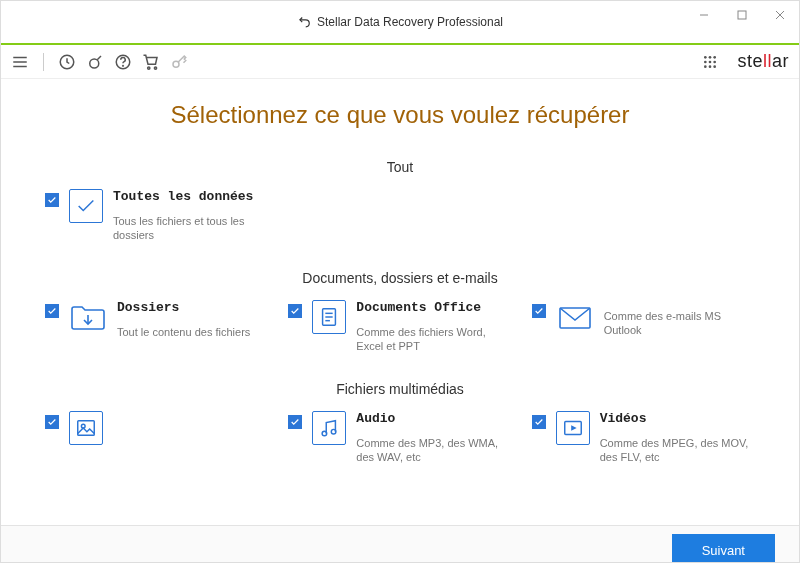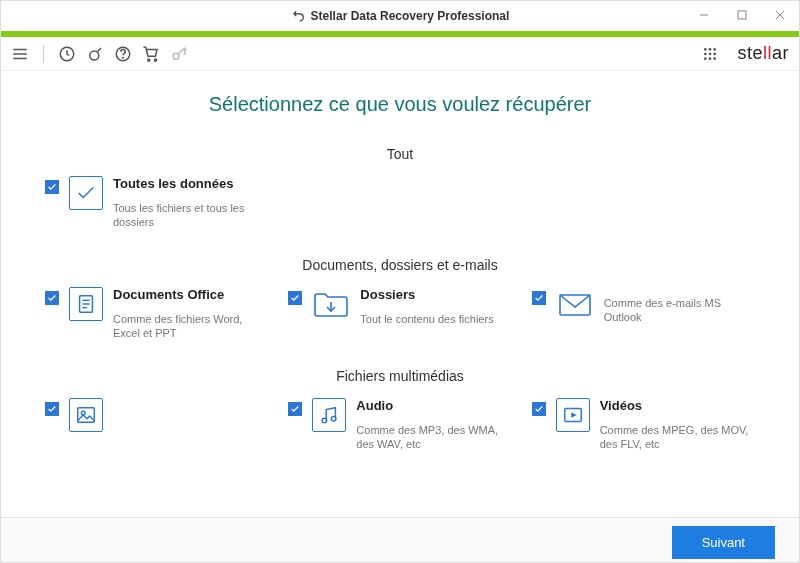--- a/index.html
+++ b/index.html
@@ -6,27 +6,26 @@
   body {
     font-family: "Segoe UI", Arial, sans-serif;
     background: #fff;
     width: 800px;
     height: 563px;
     overflow: hidden;
     color: #222;
     border: 1px solid #ddd;
   }
   .titlebar {
-    height: 36px;
+    height: 44px;
     display: flex;
     align-items: center;
     justify-content: center;
     position: relative;
-    border-bottom: 6px solid #84cc16;
-    font-weight: bold;
+    border-bottom: 2px solid #84cc16;
   }
   .titlebar .title-wrap {
     display: flex;
     align-items: center;
     gap: 6px;
     font-size: 12px;
     color: #333;
   }
   .winbtns {
     position: absolute;
@@ -58,22 +57,22 @@
   .logo .red { color:#d9232e; }
 
   .content {
     padding: 10px 44px 0 44px;
     height: 446px;
     overflow: hidden;
   }
   h1 {
     text-align: center;
     font-weight: 400;
-    font-size: 20px;
-    color: #0f766e;
+    font-size: 24px;
+    color: #a16207;
     margin: 12px 0 30px;
   }
   .section-title {
     font-size: 14px;
     color: #333;
     margin-bottom: 14px;
     font-weight: 400;
     text-align: center;
   }
   .row { display:flex; gap: 20px; margin-bottom: 28px; }
@@ -97,21 +96,21 @@
     width:34px; height:34px;
     border:1.5px solid #2c76d6;
     border-radius:2px;
     display:flex; align-items:center; justify-content:center;
     flex-shrink:0;
     margin-top:0;
   }
   .big-icon svg { width:22px; height:22px; stroke:#2c76d6; fill:none; stroke-width:1.6; }
 
   .item-text { flex:1; }
-  .item-title { font-size:13px; font-weight:600; color:#222; line-height:1.2; }
+  .item-title { font-size:13px; font-weight:600; color:#222; line-height:1.2;font-family:Liberation Mono, monospace; }
   .item-desc { font-size:11px; color:#777; margin-top:9px; line-height:1.3; }
 
   .big-icon.noborder { border:none; width:38px; height:34px; }
   .big-icon.noborder svg { width:36px; height:30px; }
 
   .footer {
     height: 49px;
     border-top: 1px solid #e3e3e3;
     display:flex;
     align-items:center;
@@ -248,59 +247,59 @@
   </div>
 
   <div class="section-title">Documents, dossiers et e-mails</div>
   <div class="row">
     <div class="item">
       <span class="chk">
           <svg viewBox="0 0 24 24">
             <path d="M20 6L9 17l-5-5" stroke="#fff" stroke-width="3" fill="none"></path>
           </svg>
         </span>
-      <span class="big-icon">
-        <svg viewBox="0 0 24 24">
-            <rect x="5" y="3" width="14" height="18" rx="1"></rect>
-            <line x1="8" y1="8" x2="16" y2="8"></line>
-            <line x1="8" y1="12" x2="16" y2="12"></line>
-            <line x1="8" y1="16" x2="13" y2="16"></line>
-          </svg>
-      </span>
-      <div class="item-text">
-        <div class="item-title">Documents Office</div>
-        <div class="item-desc">Comme des fichiers Word, Excel et PPT</div>
-      </div>
-    </div>
-
-    <div class="item">
-      <span class="chk">
-          <svg viewBox="0 0 24 24">
-            <path d="M20 6L9 17l-5-5" stroke="#fff" stroke-width="3" fill="none"></path>
-          </svg>
-        </span>
       <span class="big-icon noborder">
         <svg viewBox="0 0 36 28" stroke="#2c76d6" stroke-width="1.6" fill="none">
             <path d="M2 6a2 2 0 0 1 2-2h8l3 3h17a2 2 0 0 1 2 2v15a2 2 0 0 1-2 2H4a2 2 0 0 1-2-2V6z"></path>
             <path d="M18 12v8"></path>
             <path d="M14 17l4 4 4-4"></path>
           </svg>
       </span>
       <div class="item-text">
         <div class="item-title">Dossiers</div>
         <div class="item-desc">Tout le contenu des fichiers</div>
       </div>
     </div>
 
     <div class="item">
       <span class="chk">
           <svg viewBox="0 0 24 24">
             <path d="M20 6L9 17l-5-5" stroke="#fff" stroke-width="3" fill="none"></path>
           </svg>
         </span>
+      <span class="big-icon">
+        <svg viewBox="0 0 24 24">
+            <rect x="5" y="3" width="14" height="18" rx="1"></rect>
+            <line x1="8" y1="8" x2="16" y2="8"></line>
+            <line x1="8" y1="12" x2="16" y2="12"></line>
+            <line x1="8" y1="16" x2="13" y2="16"></line>
+          </svg>
+      </span>
+      <div class="item-text">
+        <div class="item-title">Documents Office</div>
+        <div class="item-desc">Comme des fichiers Word, Excel et PPT</div>
+      </div>
+    </div>
+
+    <div class="item">
+      <span class="chk">
+          <svg viewBox="0 0 24 24">
+            <path d="M20 6L9 17l-5-5" stroke="#fff" stroke-width="3" fill="none"></path>
+          </svg>
+        </span>
       <span class="big-icon noborder">
         <svg viewBox="0 0 36 28" stroke="#2c76d6" stroke-width="1.8" fill="none">
             <rect x="3" y="5" width="30" height="20" rx="1"></rect>
             <path d="M3 5l15 12L33 5"></path>
           </svg>
       </span>
       <div class="item-text">
         <div class="item-desc">Comme des e-mails MS Outlook</div>
       </div>
     </div>

